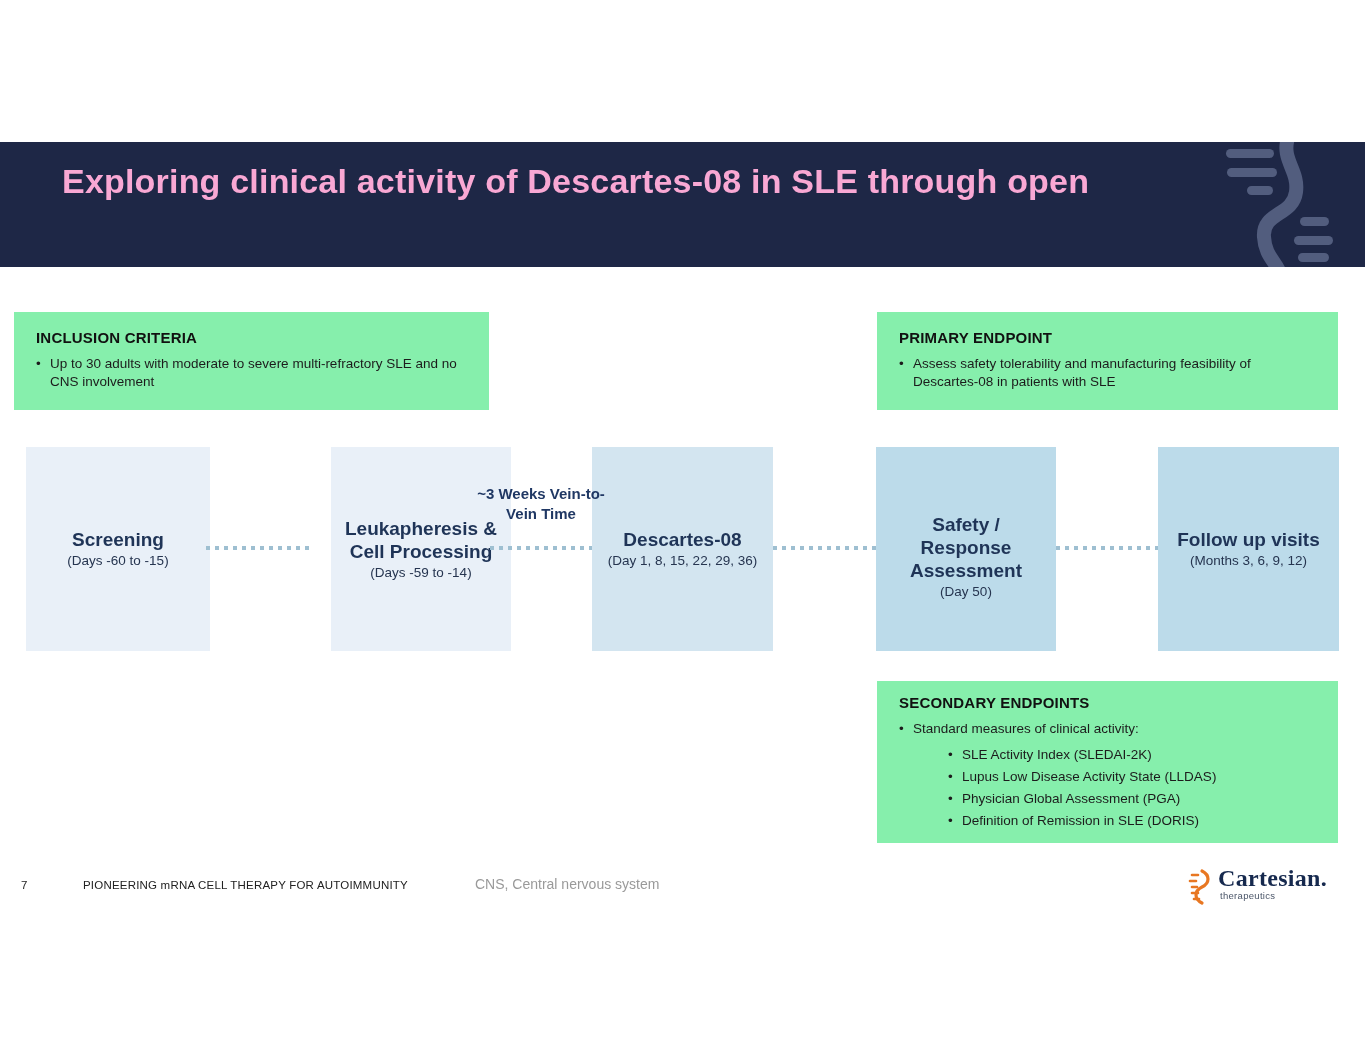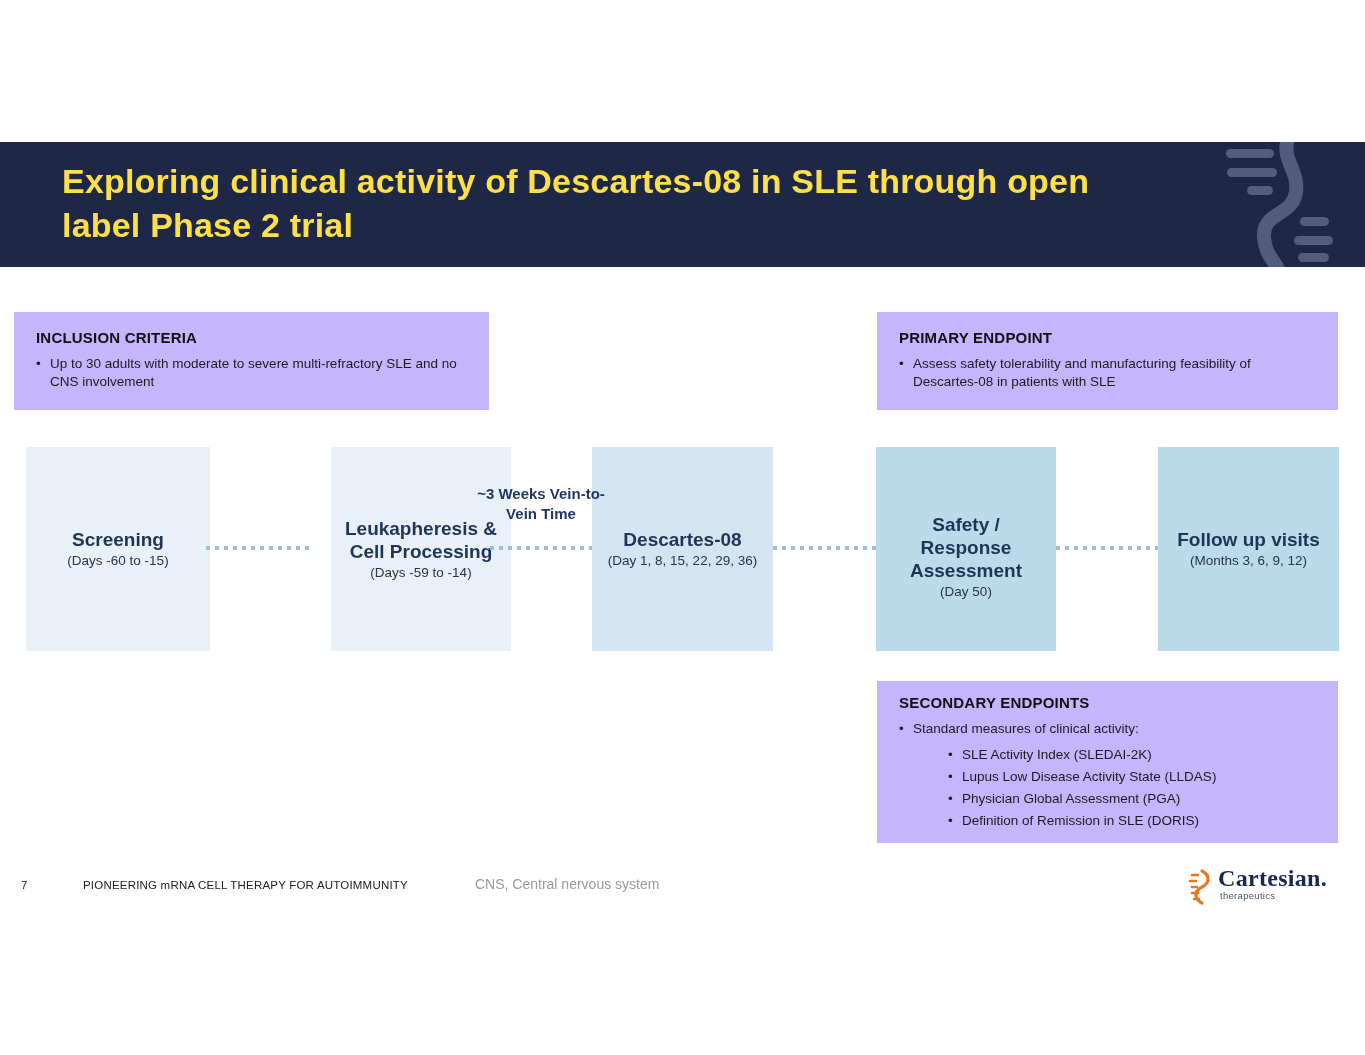--- a/index.html
+++ b/index.html
@@ -8,27 +8,27 @@
     font-family:"Liberation Sans", sans-serif;color:#1a1a1a;overflow:hidden;
   }
 
   
   .header{
     position:absolute;left:0;top:142px;width:1365px;height:125px;
     background:#1e2746;overflow:hidden;
   }
   .header-title{
     position:absolute;left:62px;top:17px;width:1210px;
-    color:#fde047;font-size:34px;font-weight:bold;line-height:44px;letter-spacing:0.2px;
+    color:#f9a8d4;font-size:34px;font-weight:bold;line-height:44px;letter-spacing:0.2px;
   }
   .watermark{position:absolute;left:1222px;top:0;width:112px;height:125px;}
 
   
   .info-box{
-    position:absolute;background:#c4b5fd;box-sizing:border-box;
+    position:absolute;background:#86efac;box-sizing:border-box;
     padding:17px 20px 12px 22px;
   }
   .info-box .heading{font-size:15px;font-weight:bold;color:#111;margin:0 0 9px 0;letter-spacing:0.2px;}
   .bullet-row{display:flex;font-size:13.5px;line-height:17.5px;color:#1c1c1c;}
   .bullet-row .marker{flex:0 0 14px;}
   .marker::before{content:"\2022";}
   .box-inclusion{left:14px;top:312px;width:475px;height:98px;}
   .box-primary{left:877px;top:312px;width:461px;height:98px;}
   .box-secondary{left:877px;top:681px;width:461px;height:162px;padding-top:13px;}
   .sub-bullets{margin-top:6px;padding-left:49px;}
@@ -82,21 +82,20 @@
   }
 </style>
 </head>
 <body>
 
 <div class="slide">
 
   <div class="header">
     <div class="header-title">
       <div>Exploring clinical activity of Descartes-08 in SLE through open</div>
-      <div>label Phase 2 trial</div>
     </div>
     <svg class="watermark" viewBox="0 0 112 125" width="112" height="125">
       <g fill="#525d7e">
         <rect x="4" y="7" width="48" height="9" rx="4.5"></rect>
         <rect x="5" y="26" width="50" height="9" rx="4.5"></rect>
         <rect x="25" y="44" width="26" height="9" rx="4.5"></rect>
         <rect x="78" y="75" width="29" height="9" rx="4.5"></rect>
         <rect x="72" y="94" width="39" height="9" rx="4.5"></rect>
         <rect x="76" y="111" width="31" height="9" rx="4.5"></rect>
       </g>

